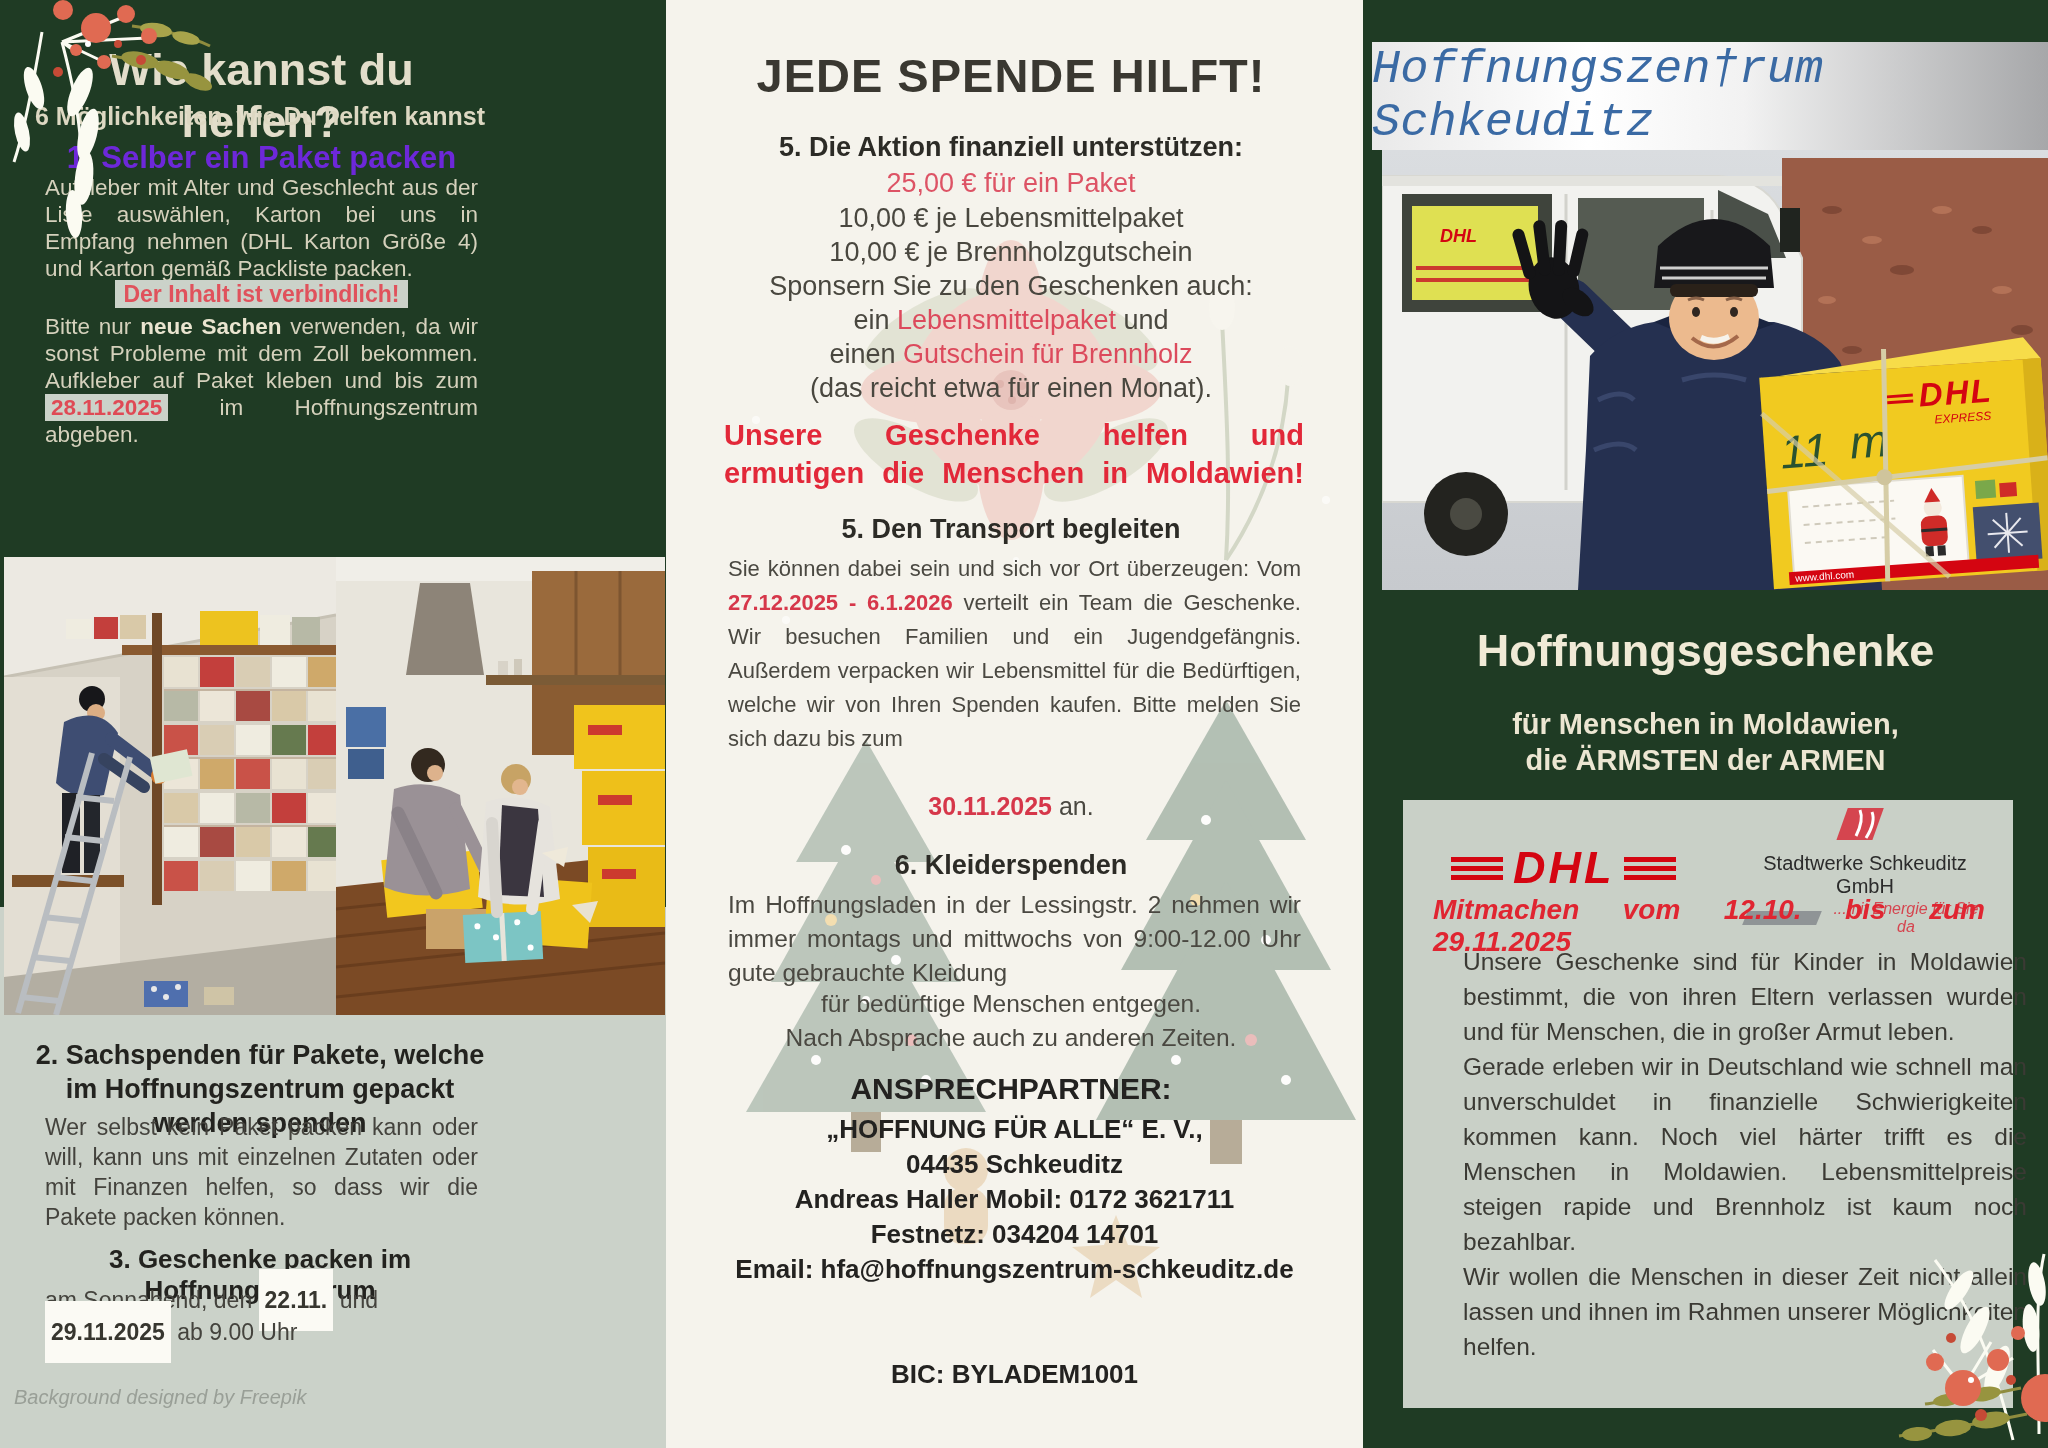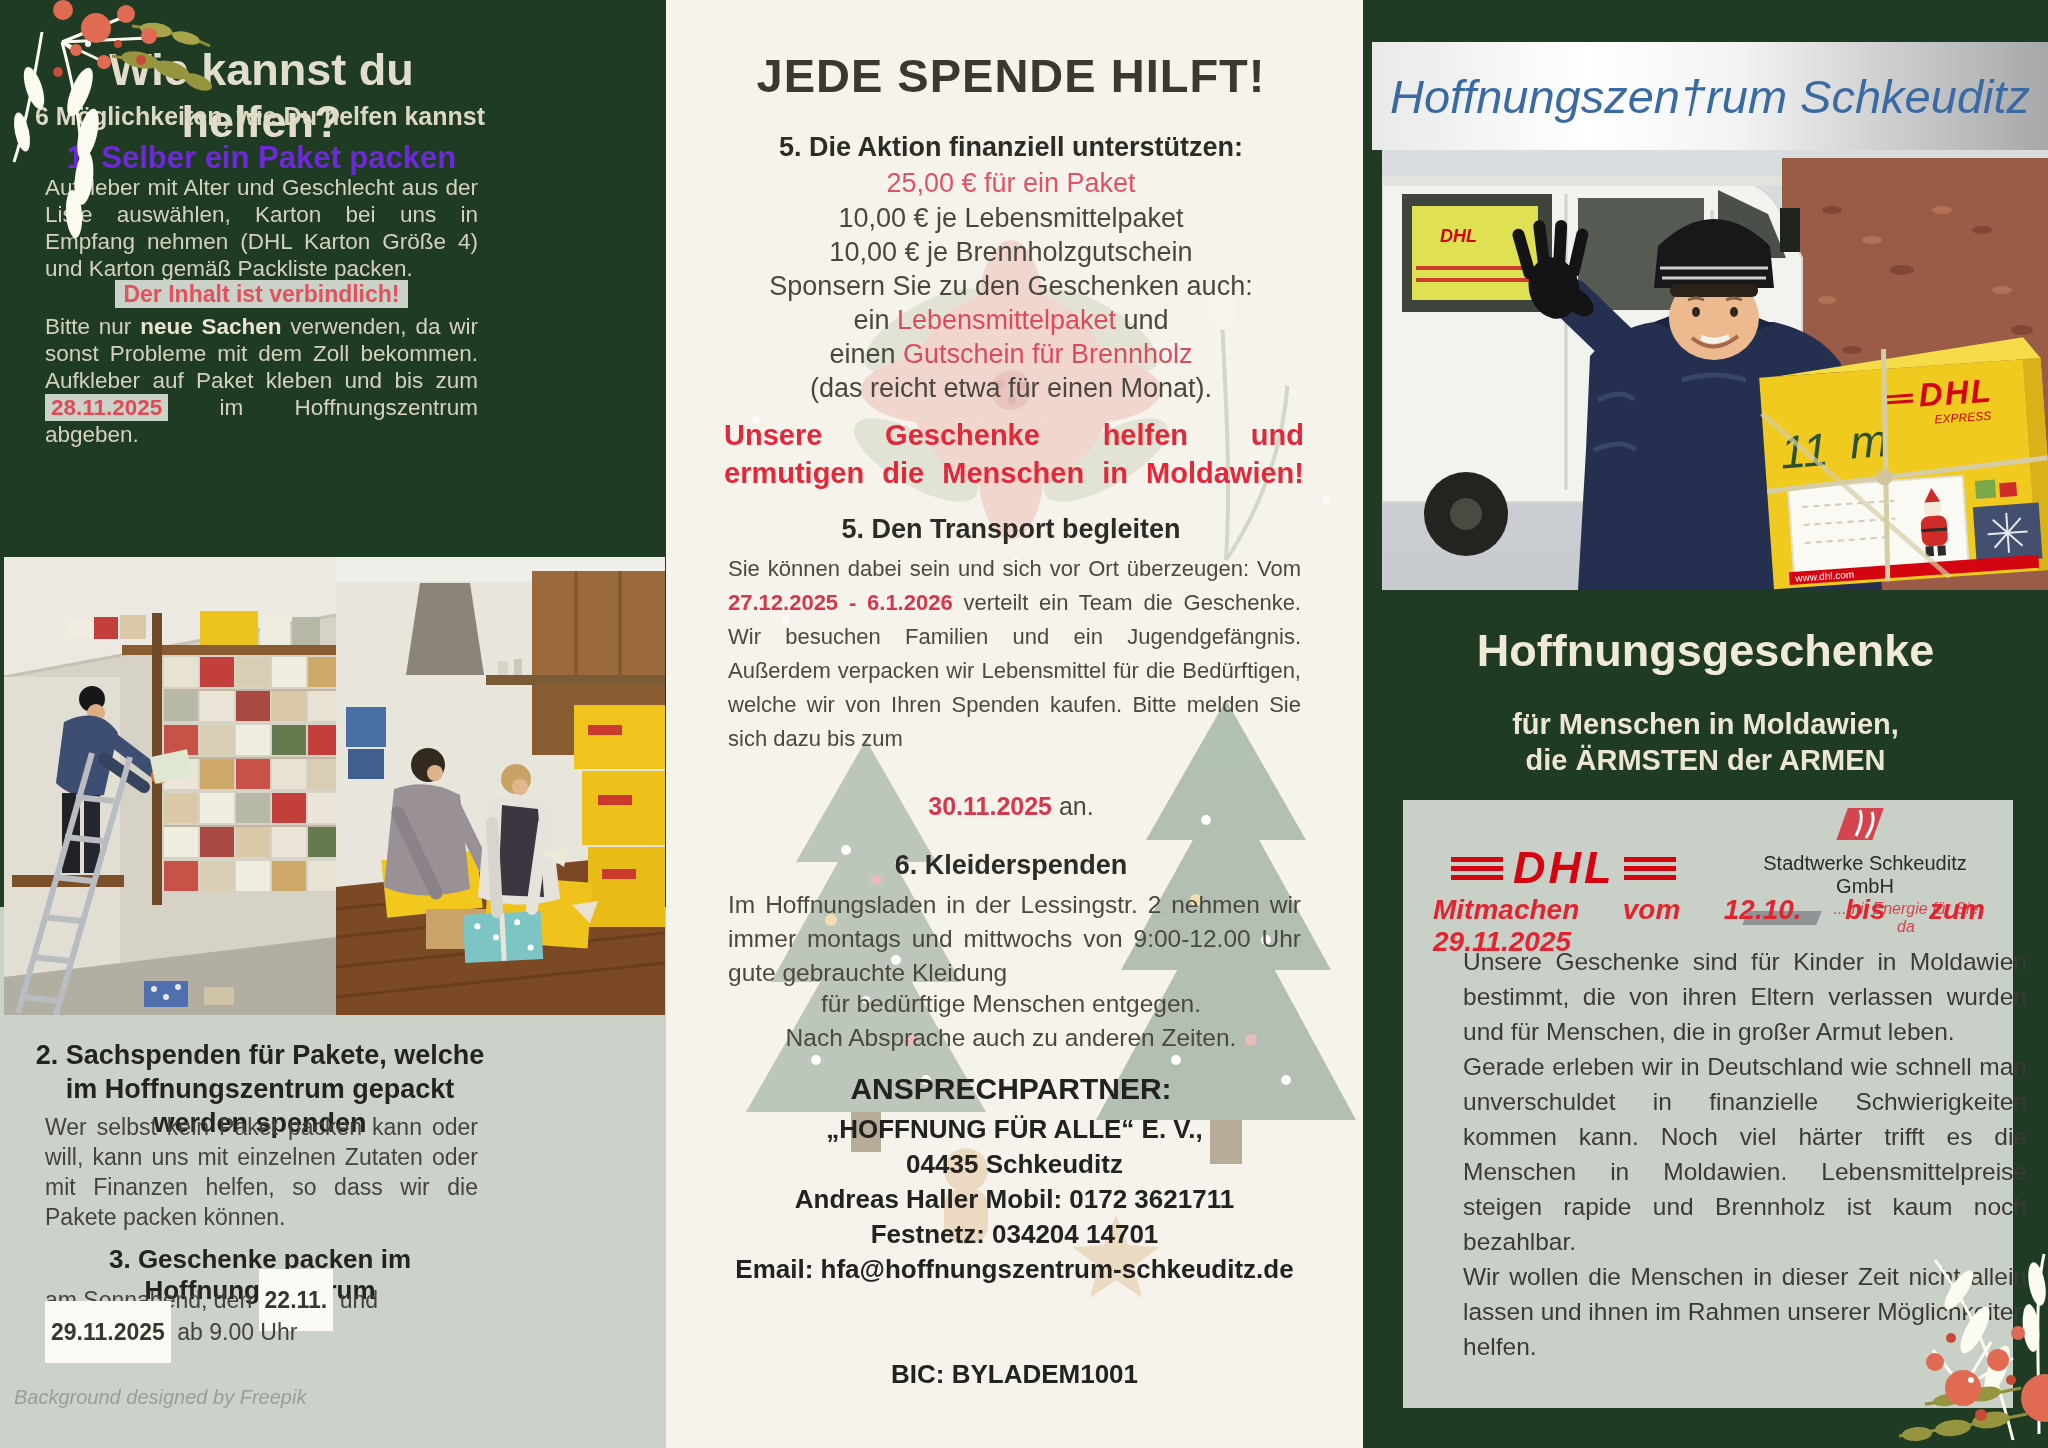--- a/index.html
+++ b/index.html
@@ -48,21 +48,21 @@
   .md-p6{left:62px;top:888px;width:573px;font-size:24.5px;line-height:34px;color:#4a4841;text-align:justify;z-index:2;}
   .md-p6b{left:30px;top:990px;width:630px;text-align:center;font-size:24.5px;color:#4a4841;z-index:2;}
   .md-note{left:30px;top:1024px;width:630px;text-align:center;font-size:24.5px;color:#4a4841;z-index:2;}
   .md-contact-h{left:30px;top:1072px;width:630px;text-align:center;font-size:30px;font-weight:bold;color:#232220;z-index:2;}
   .md-contact{left:10px;width:677px;text-align:center;font-size:26px;font-weight:bold;color:#232220;z-index:2;}
   
   .panel-right{left:1363px;top:0;width:685px;height:1448px;background:#1f3b24;}
   .rp-banner{left:9px;top:42px;width:676px;height:108px;
      background:linear-gradient(90deg,#e9e9e9,#ffffff 32%,#f2f2f2 55%,#a6a7a9);
      display:flex;align-items:center;justify-content:center;
-     font-size:47px;font-style:italic;color:#3a6aa4;z-index:2;}
+     font-size:47px;font-style:italic;color:#3a6aa4;z-index:2;font-family:Liberation Mono, monospace;}
   .rp-photo{left:19px;top:150px;width:666px;height:440px;z-index:2;}
   .rp-title{left:0;top:625px;width:685px;text-align:center;font-size:45px;font-weight:bold;color:#f0ead6;z-index:2;}
   .rp-sub{left:0;width:685px;text-align:center;font-size:29px;font-weight:bold;color:#ece6d2;z-index:2;}
   .rp-sub1{top:708px;} .rp-sub2{top:744px;}
   .rp-box{left:40px;top:800px;width:610px;height:608px;background:#c9d0c7;z-index:2;}
   .dhl-logo{position:absolute;left:48px;top:42px;display:flex;align-items:center;gap:10px;}
   .dhl-word{font-size:45px;font-weight:bold;font-style:italic;letter-spacing:3px;color:#d40511;}
   .dhl-stripes{display:flex;flex-direction:column;gap:4px;}
   .dhl-stripes div{width:52px;height:5px;background:#d40511;}
   .sw-logo{position:absolute;right:28px;top:6px;width:240px;text-align:center;}

